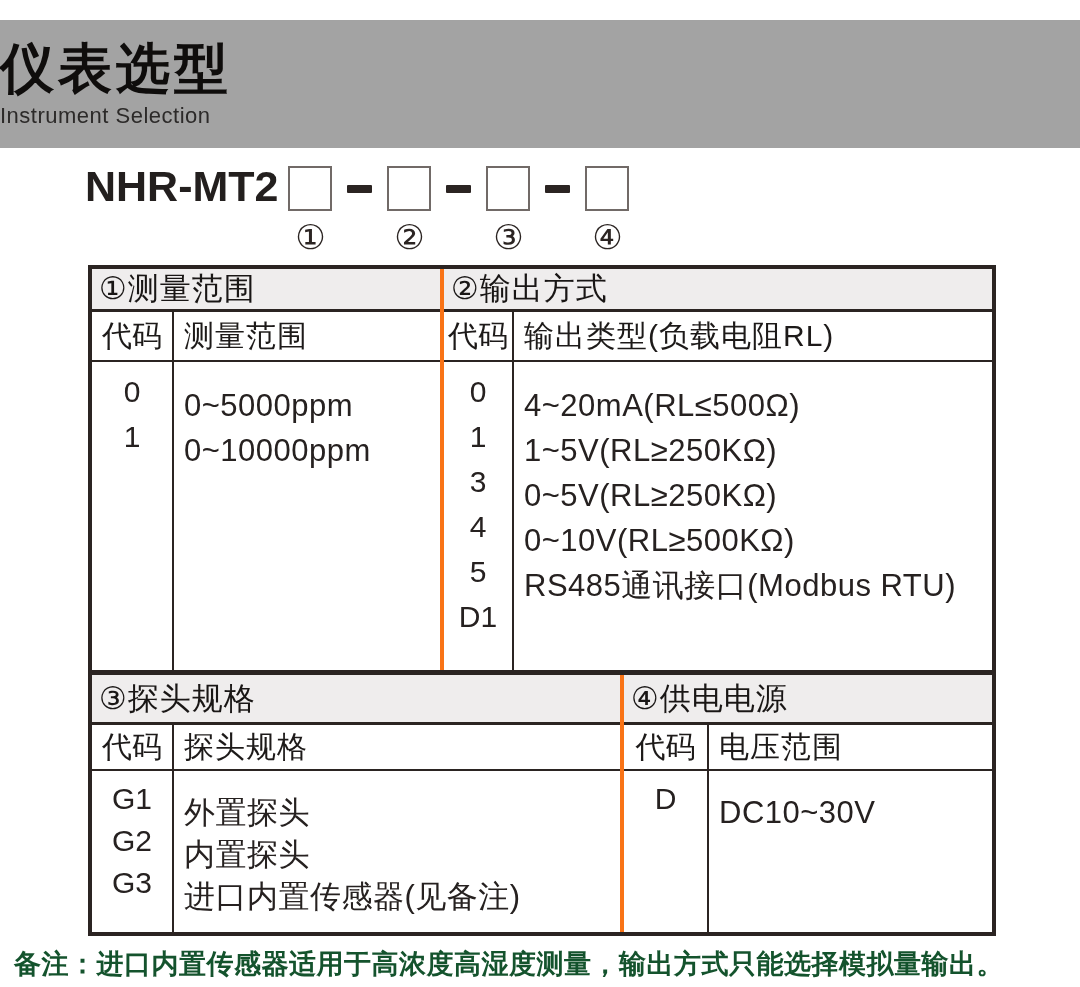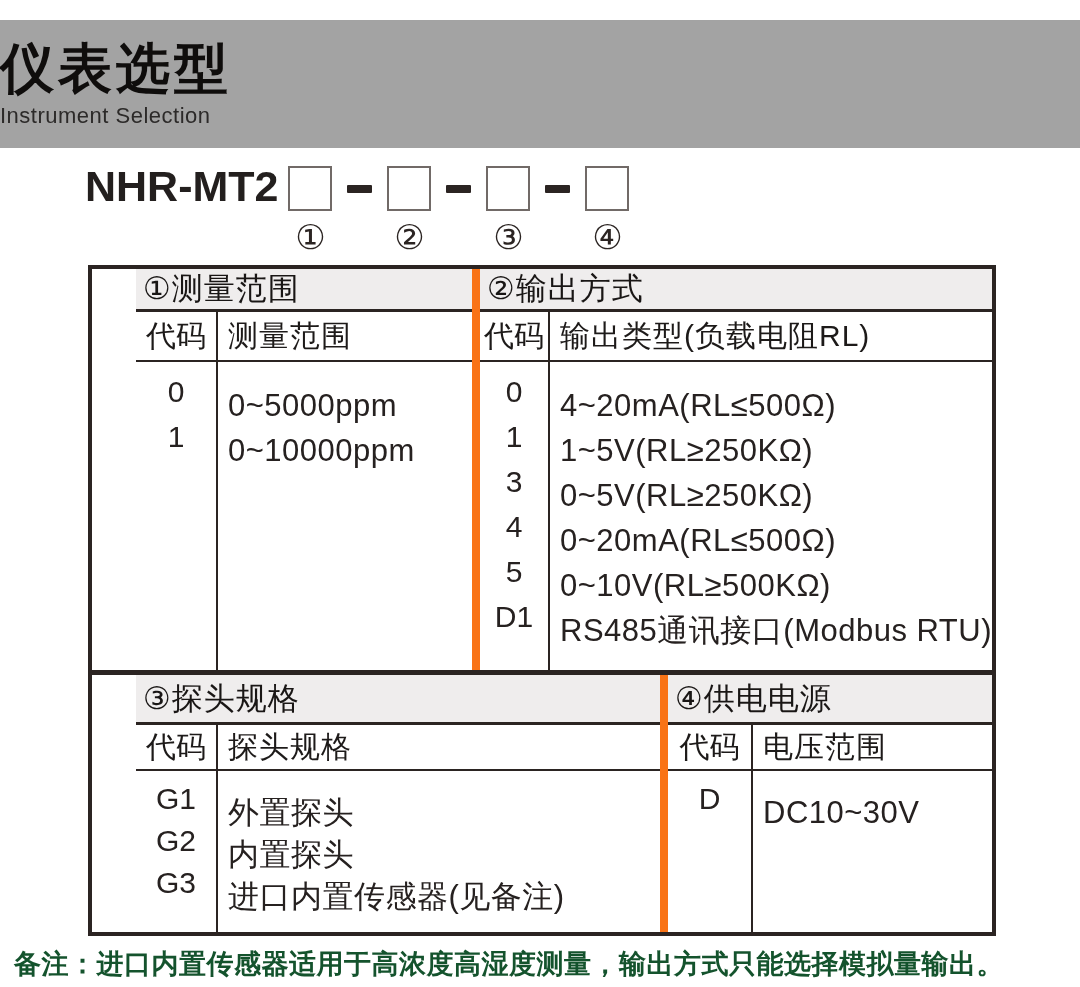--- a/index.html
+++ b/index.html
@@ -41,21 +41,21 @@
   
   .sel-table {
     position:absolute; left:88px; top:265px; width:908px; height:671px;
     border:4px solid #2b2422; background:#ffffff; display:flex; flex-direction:column;
   }
   .half { display:flex; }
   .half.upper { height:406px; border-bottom:5px solid #2b2422; }
   .half.lower { flex:1; }
 
   .section { display:flex; flex-direction:column; }
-  .sec-divider { border-right:8px solid #f97316;margin-left:44px; }
+  .sec-divider { border-right:4px solid #f97316; }
   .sec1 { width:352px; }
   .sec2 { flex:1; }
   .sec3 { width:532px; }
   .sec4 { flex:1; }
 
   .sec-title {
     background:#efeded; border-bottom:3px solid #2b2422;
     font-size:31px; font-weight:500; color:#191615;
     display:flex; align-items:center; padding-left:7px; letter-spacing:1px;
   }
@@ -166,21 +166,20 @@
           <div class="cell-code">1</div>
           <div class="cell-code">3</div>
           <div class="cell-code">4</div>
           <div class="cell-code">5</div>
           <div class="cell-code">D1</div>
         </div>
         <div class="descs">
           <div class="cell-desc">4~20mA(RL≤500Ω)</div>
           <div class="cell-desc">1~5V(RL≥250KΩ)</div>
           <div class="cell-desc">0~5V(RL≥250KΩ)</div>
-          <div class="cell-desc">0~20mA(RL≤500Ω)</div>
           <div class="cell-desc">0~10V(RL≥500KΩ)</div>
           <div class="cell-desc">RS485通讯接口(Modbus RTU)</div>
         </div>
       </div>
     </div>
   </div>
 
   <div class="half lower">
 
     <div class="section sec3 sec-divider">

